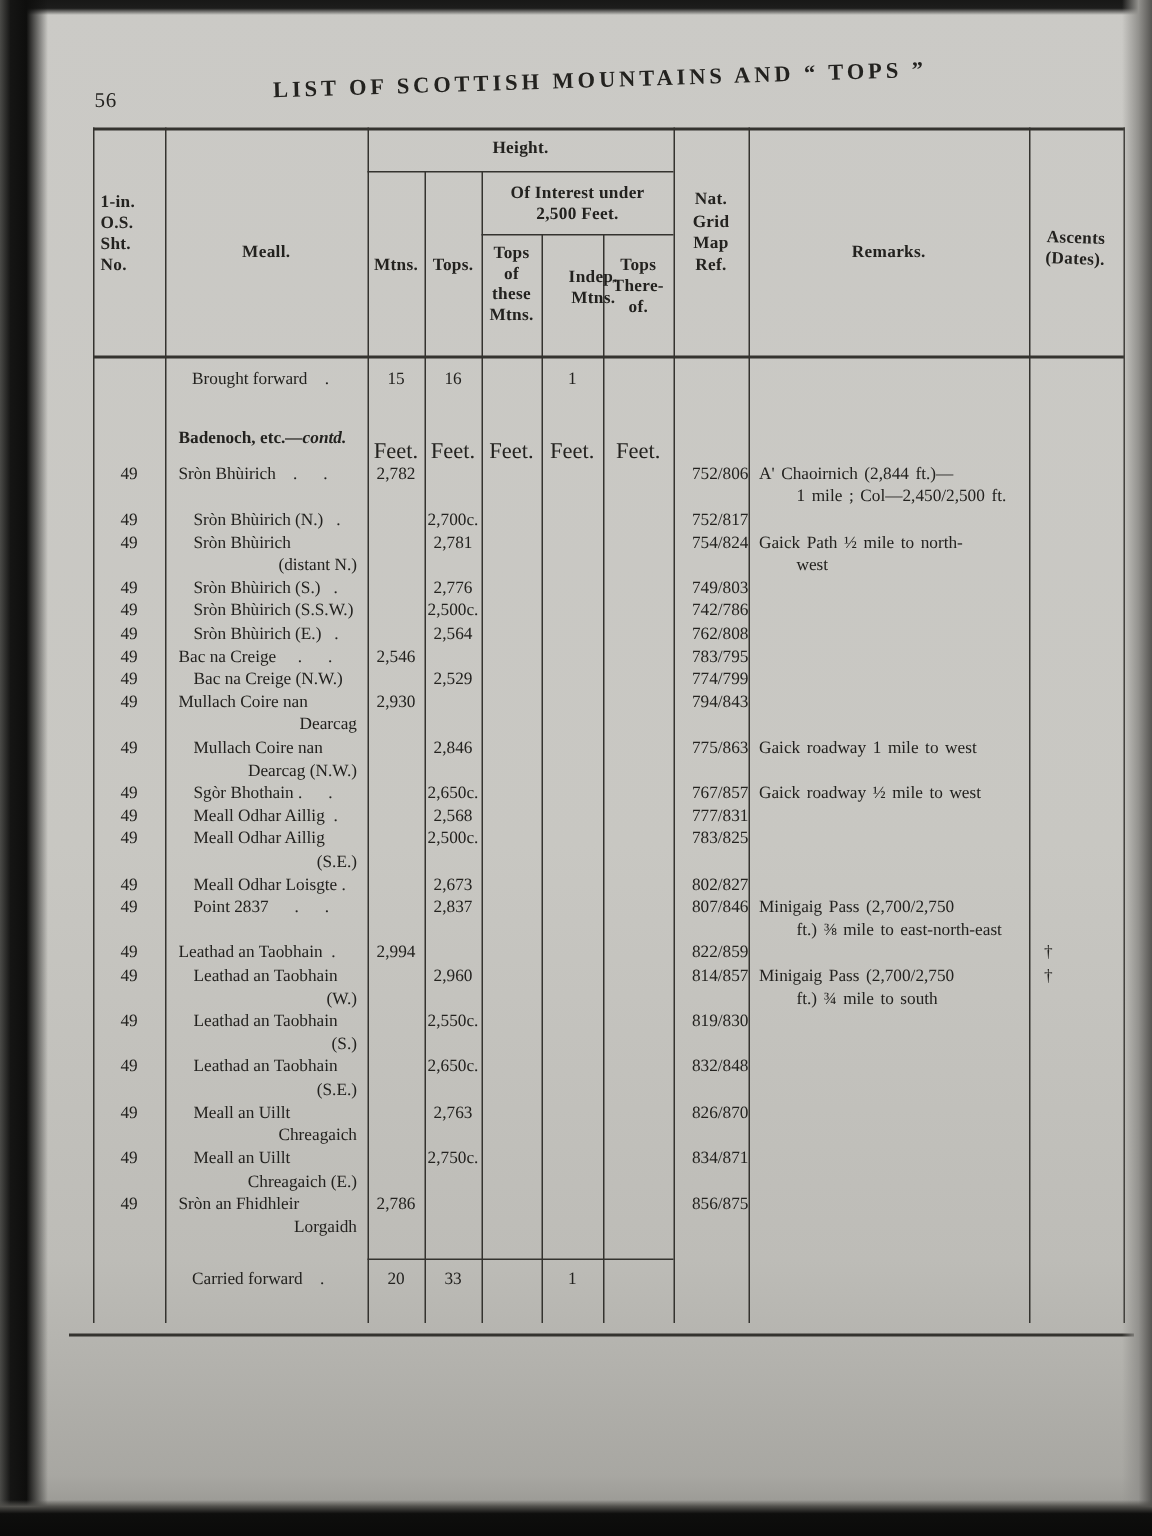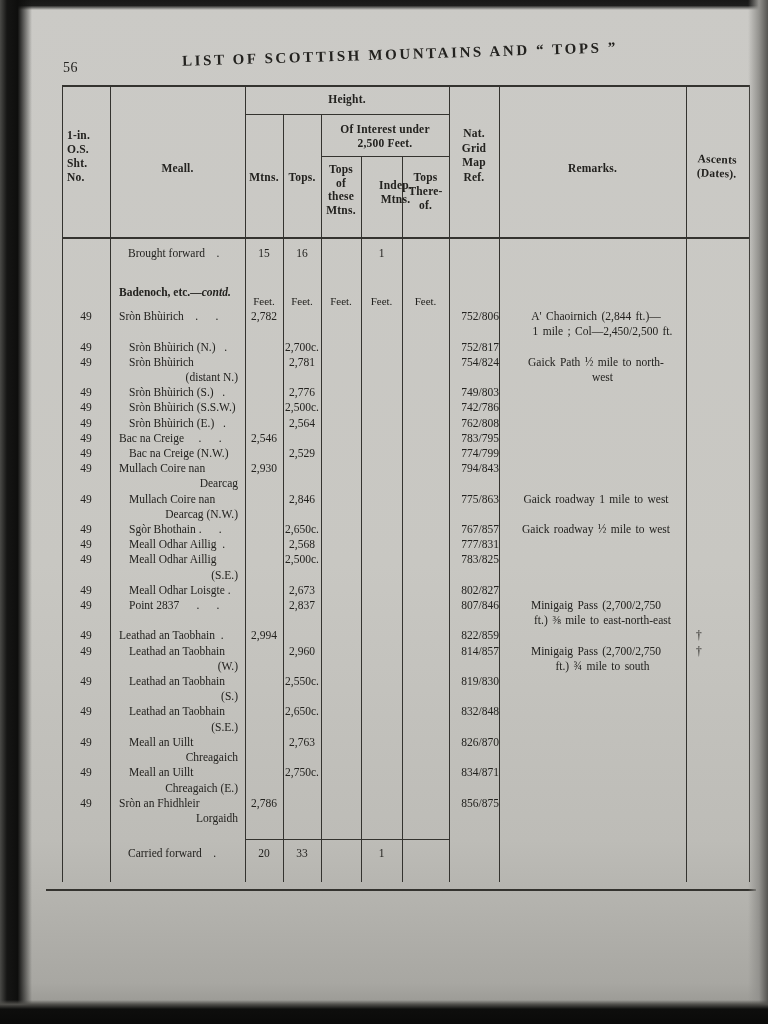--- a/index.html
+++ b/index.html
@@ -42,29 +42,29 @@
   .trow{ display:flex; align-items:flex-start; min-height:15.2px; line-height:15.2px; position:relative; }
   .c0{ width:48px; text-align:center; }
   .c1{ width:135px; padding-left:9px; white-space:pre; }
   .c1.ind{ padding-left:19px; }
   .nm2{ display:block; text-align:right; padding-right:7px; white-space:pre; }
   .c2,.c3{ width:38px; text-align:center; white-space:nowrap; }
   .c4{ width:40px; text-align:center; white-space:nowrap; }
   .c5{ width:41px; text-align:center; white-space:nowrap; }
   .c6{ width:47px; text-align:center; white-space:nowrap; }
   .c7{ width:50px; text-align:right; white-space:nowrap; }
-  .c8{ width:187px; padding-left:7px; word-spacing:1.5px;text-align:center; }
-  .c8 .rl2{ margin-left:13px; }
+  .c8{ width:187px; padding-left:7px; word-spacing:1.5px; }
+  .c8 .rl2{ margin-left:25px; }
   .c9{ width:62px; padding-left:10px; }
   .summary .c1{ padding-left:18px; }
   .section{ height:24px; margin-top:24px; }
   .section .c1{ white-space:pre; overflow:visible; }
   .hd-bold{ font-weight:bold; }
   .hd-ital{ font-weight:bold; font-style:italic; }
-  .feet{ margin-top:9px; font-size:11px; }
+  .feet{ margin-top:9px; font-size:15px; }
   .carried{ margin-top:20px; }
   .rule-above{ position:absolute; left:183px; top:-7px; width:204px; height:1px; background:var(--line); }
 </style>
 </head>
 <body>
 
 <div class="page">
   <div class="page-number">56</div>
   <div class="page-title">LIST OF SCOTTISH MOUNTAINS AND “ TOPS ”</div>
 

